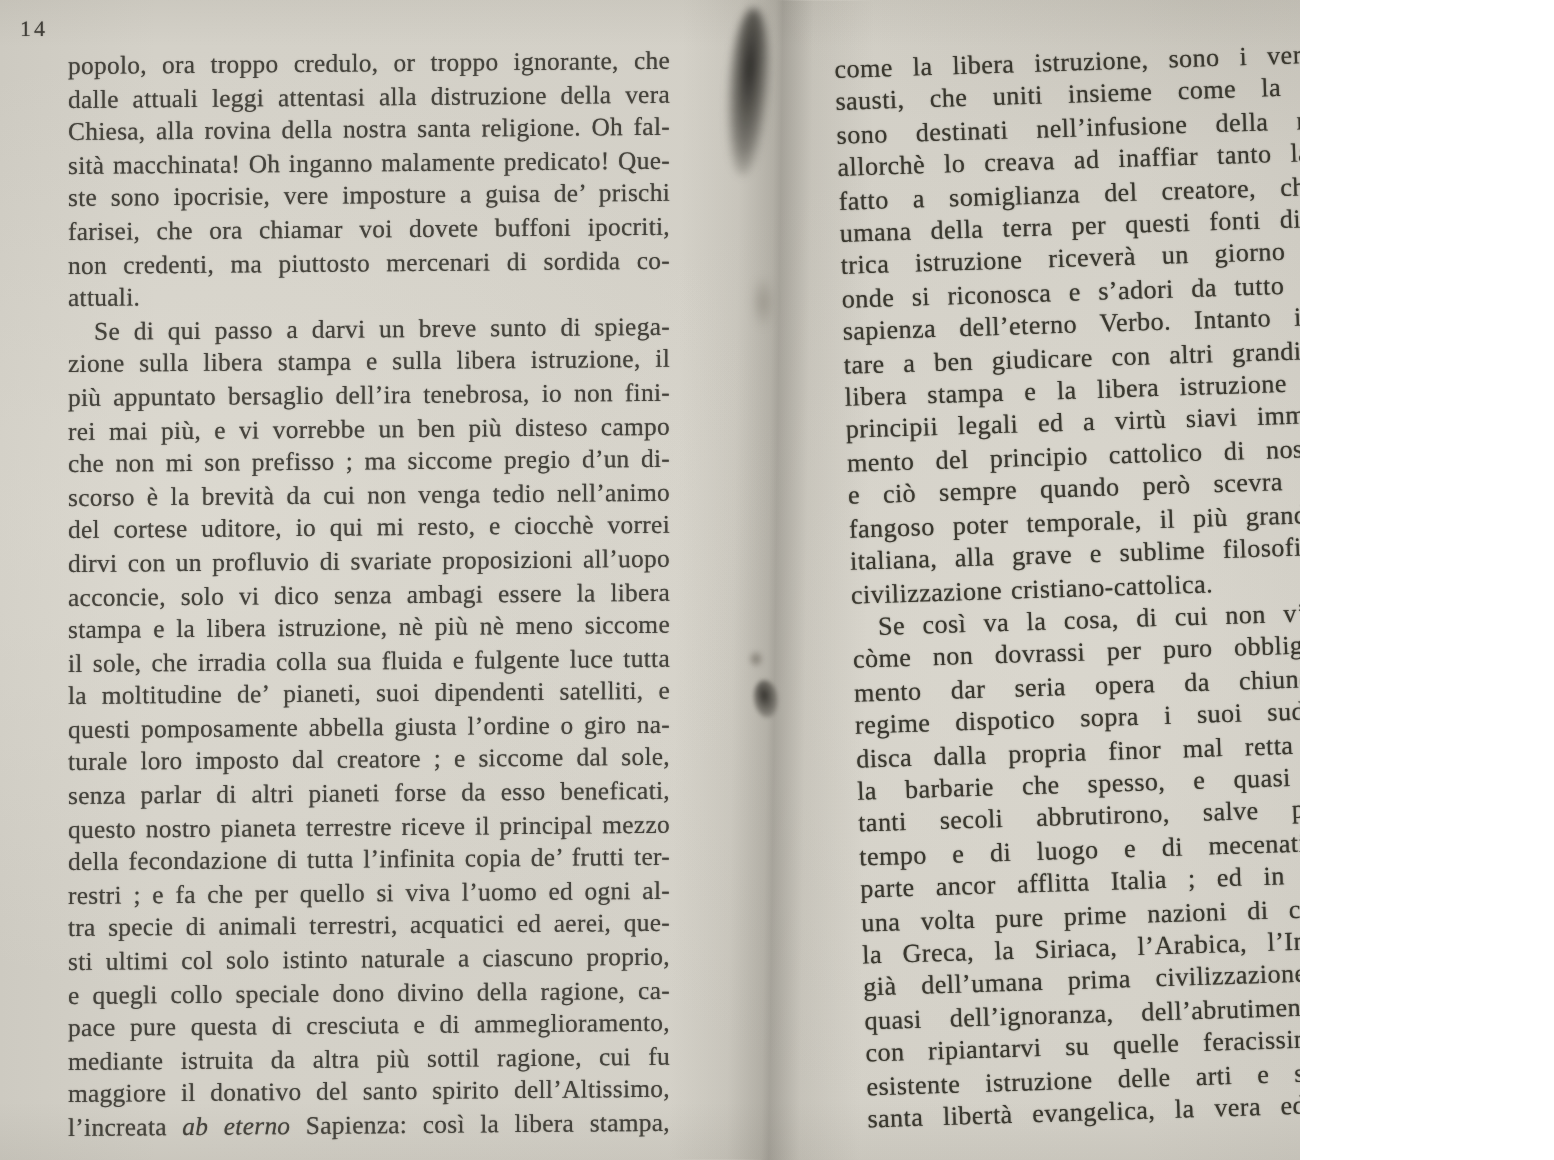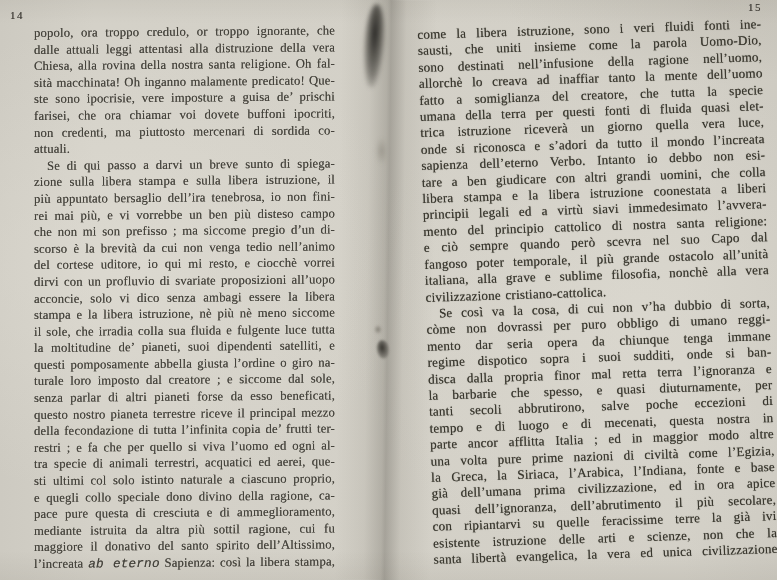--- a/index.html
+++ b/index.html
@@ -1,18 +1,18 @@
 <!DOCTYPE html>
 <html><head>
 <meta charset="utf-8">
 <style>
   html, body { margin: 0; padding: 0; }
   .scan {
     position: relative;
-    width: 777px; height: 580px;
+    width: 650px; height: 580px;
     overflow: hidden;
     background:
       radial-gradient(ellipse 420px 340px at 16% 45%, rgba(226,223,214,0.55) 0%, rgba(226,223,214,0) 70%),
       radial-gradient(ellipse 420px 360px at 82% 55%, rgba(224,221,212,0.5) 0%, rgba(224,221,212,0) 70%),
       radial-gradient(ellipse 300px 120px at 92% 0%, rgba(150,145,133,0.18) 0%, rgba(150,145,133,0) 70%),
       linear-gradient(180deg, rgba(130,125,113,0.10) 0%, rgba(130,125,113,0) 4%, rgba(130,125,113,0) 95%, rgba(130,125,113,0.12) 100%),
       linear-gradient(90deg, #cdcac1 0%, #d4d1c8 12%, #d3d0c7 88%, #cecbc2 100%);
     font-family: "Liberation Serif", "DejaVu Serif", serif;
   }
 
@@ -75,21 +75,21 @@
     letter-spacing: 0.2px; word-spacing: 1px;
     transform: rotate(-1.8deg); transform-origin: 0 0;
   }
   .line {
     text-align: justify;
     text-align-last: justify;
     white-space: normal;
   }
   .line.end { text-align-last: left; }
   .line.indent { text-indent: 13px; }
-  .line i { font-style: italic; font-family: Liberation Mono, monospace; }
+  .line i { font-style: italic; }
 </style>
 </head>
 <body>
 
 <div class="scan">
   <div class="gutter"></div>
   <div class="smudge smudge-top"></div>
   <div class="smudge smudge-mid"></div>
   <div class="speck speck-1"></div>
   <div class="speck speck-2"></div>

